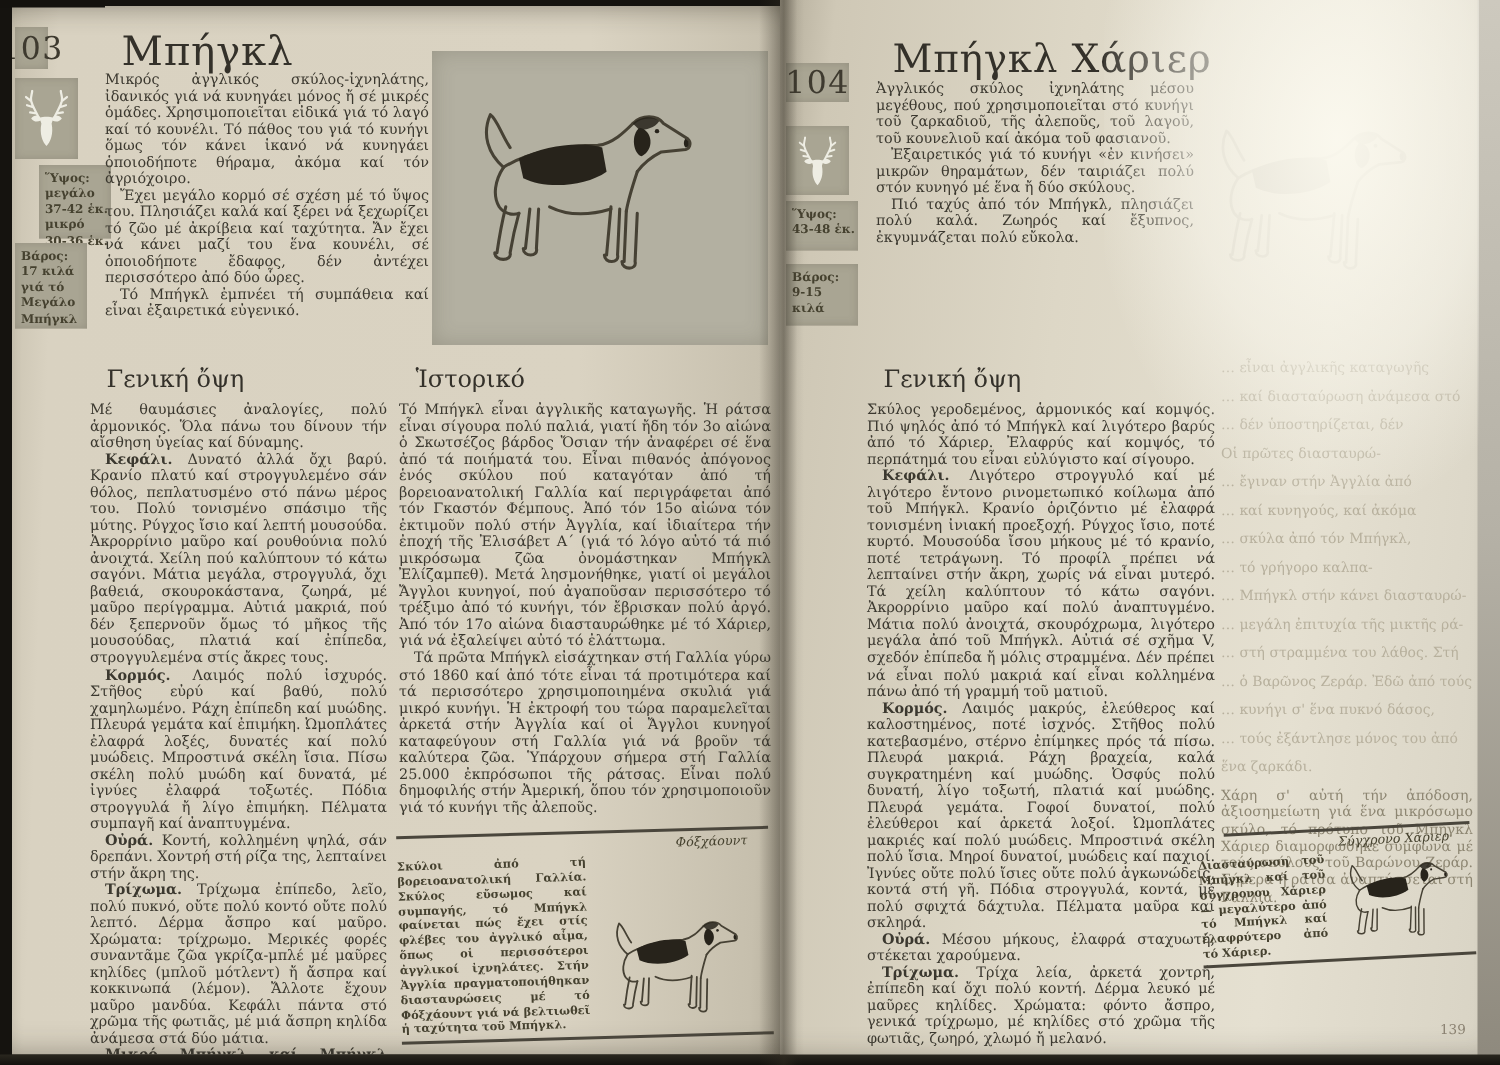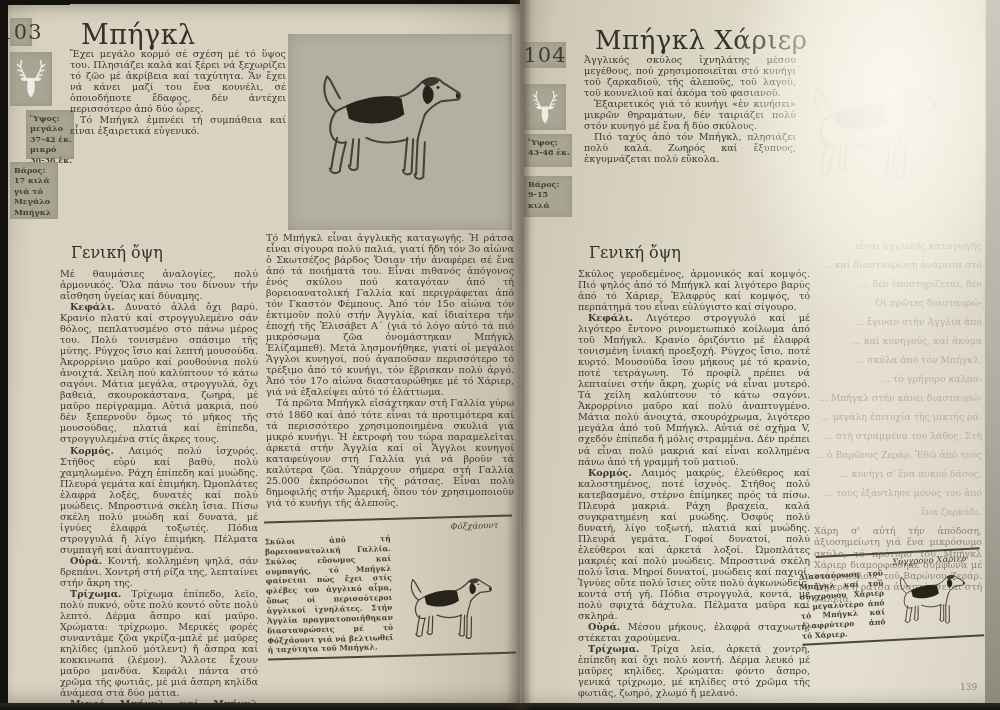--- a/index.html
+++ b/index.html
@@ -48,21 +48,21 @@
   
   .figure{margin-top:10px;}
   .rule{height:2px;background:#4a463c;border:none;margin:0;}
   .fig-label{font-size:8.5px;font-style:italic;text-align:right;padding:3px 14px 1px 0;color:#46422f;}
   .fig-row{display:flex;gap:8px;align-items:flex-end;}
   .fig-caption{font-size:7.6px;font-weight:bold;line-height:1.3;text-align:justify;color:#45412f;}
   .rot-l{transform:rotate(-1.6deg);}
   .rot-r{transform:rotate(-3deg);}
 
   
-  .faded-col{filter:blur(.4px);text-align:right;}
+  .faded-col{filter:blur(.4px);}
   .faded-line{font-size:9.3px;line-height:19px;color:#b7b09d;white-space:nowrap;overflow:hidden;}
   .semi-visible{font-size:9.4px;line-height:1.2;color:#8d8672;text-align:justify;margin-top:4px;}
 
   .pagenum{font-size:9px;color:#8a8171;}
   .faint-dog{opacity:.12;}
   svg.hound{display:block;}
 </style>
 </head>
 <body>
 
@@ -109,20 +109,21 @@
         </svg>
     </div>
 
     <div class="sidebox infobox abs" style="left:2px;top:106px;width:42px;height:44px;margin-left:16px;">Ὕψος: μεγάλο 37-42 ἑκ. μικρό 30-36 ἑκ.</div>
 
     <div class="sidebox infobox abs" style="left:2px;top:158px;width:42px;height:52px;">Βάρος: 17 κιλά γιά τό Μεγάλο Μπήγκλ</div>
 
     <h1 class="abs" style="left:62px;top:4px;">Μπήγκλ</h1>
 
     <div class="bodytext abs" style="left:62px;top:44px;width:216px;">
+      <p>Μικρός ἀγγλικός σκύλος-ἰχνηλάτης, ἰδανικός γιά νά κυνηγάει μόνος ἤ σέ μικρές ὁμάδες. Χρησιμοποιεῖται εἰδικά γιά τό λαγό καί τό κουνέλι. Τό πάθος του γιά τό κυνήγι ὅμως τόν κάνει ἱκανό νά κυνηγάει ὁποιοδήποτε θήραμα, ἀκόμα καί τόν ἀγριόχοιρο.</p>
       <p>Ἔχει μεγάλο κορμό σέ σχέση μέ τό ὕψος του. Πλησιάζει καλά καί ξέρει νά ξεχωρίζει τό ζῶο μέ ἀκρίβεια καί ταχύτητα. Ἄν ἔχει νά κάνει μαζί του ἕνα κουνέλι, σέ ὁποιοδήποτε ἔδαφος, δέν ἀντέχει περισσότερο ἀπό δύο ὧρες.</p>
       <p>Τό Μπήγκλ ἐμπνέει τή συμπάθεια καί εἶναι ἐξαιρετικά εὐγενικό.</p>
     </div>
 
     <div class="art-panel" style="left:280px;top:30px;width:224px;height:196px;">
       <svg class="hound" width="190" height="132" viewBox="0 0 130 90">
           <use href="#hound"></use>
         </svg>
     </div>
 
@@ -132,20 +133,21 @@
         <p>Μέ θαυμάσιες ἀναλογίες, πολύ ἁρμονικός. Ὅλα πάνω του δίνουν τήν αἴσθηση ὑγείας καί δύναμης.</p>
         <p><b class="lead">Κεφάλι.</b> <span>Δυνατό ἀλλά ὄχι βαρύ. Κρανίο πλατύ καί στρογγυλεμένο σάν θόλος, πεπλατυσμένο στό πάνω μέρος του. Πολύ τονισμένο σπάσιμο τῆς μύτης. Ρύγχος ἴσιο καί λεπτή μουσούδα. Ἀκρορρίνιο μαῦρο καί ρουθούνια πολύ ἀνοιχτά. Χείλη πού καλύπτουν τό κάτω σαγόνι. Μάτια μεγάλα, στρογγυλά, ὄχι βαθειά, σκουροκάστανα, ζωηρά, μέ μαῦρο περίγραμμα. Αὐτιά μακριά, πού δέν ξεπερνοῦν ὅμως τό μῆκος τῆς μουσούδας, πλατιά καί ἐπίπεδα, στρογγυλεμένα στίς ἄκρες τους.</span></p>
         <p><b class="lead">Κορμός.</b> <span>Λαιμός πολύ ἰσχυρός. Στῆθος εὐρύ καί βαθύ, πολύ χαμηλωμένο. Ράχη ἐπίπεδη καί μυώδης. Πλευρά γεμάτα καί ἐπιμήκη. Ὠμοπλάτες ἐλαφρά λοξές, δυνατές καί πολύ μυώδεις. Μπροστινά σκέλη ἴσια. Πίσω σκέλη πολύ μυώδη καί δυνατά, μέ ἰγνύες ἐλαφρά τοξωτές. Πόδια στρογγυλά ἤ λίγο ἐπιμήκη. Πέλματα συμπαγῆ καί ἀναπτυγμένα.</span></p>
         <p><b class="lead">Οὐρά.</b> <span>Κοντή, κολλημένη ψηλά, σάν δρεπάνι. Χοντρή στή ρίζα της, λεπταίνει στήν ἄκρη της.</span></p>
         <p><b class="lead">Τρίχωμα.</b> <span>Τρίχωμα ἐπίπεδο, λεῖο, πολύ πυκνό, οὔτε πολύ κοντό οὔτε πολύ λεπτό. Δέρμα ἄσπρο καί μαῦρο. Χρώματα: τρίχρωμο. Μερικές φορές συναντᾶμε ζῶα γκρίζα-μπλέ μέ μαῦρες κηλίδες (μπλοῦ μότλεντ) ἤ ἄσπρα καί κοκκινωπά (λέμον). Ἄλλοτε ἔχουν μαῦρο μανδύα. Κεφάλι πάντα στό χρῶμα τῆς φωτιᾶς, μέ μιά ἄσπρη κηλίδα ἀνάμεσα στά δύο μάτια.</span></p>
         <p><b class="lead">Μικρό Μπήγκλ καί Μπήγκλ Ἐλίζαμπεθ.</b> <span>Ἴδιο πρότυπο μέ τό προηγούμενο. Πιό ἐλαφριά ἀπό τό Μεγάλο Μπήγκλ. Χρησιμοποιοῦνται κυρίως γιά τόν λαγό. Ὑπάρχει στήν Ἀγγλία μιά ποικιλία Μπήγκλ μέ σκληρό τρίχωμα.</span></p>
       </div>
     </div>
 
     <div class="abs" style="left:258px;top:228px;width:248px;">
+      <h2>Ἱστορικό</h2>
       <div class="bodytext">
         <p>Τό Μπήγκλ εἶναι ἀγγλικῆς καταγωγῆς. Ἡ ράτσα εἶναι σίγουρα πολύ παλιά, γιατί ἤδη τόν 3ο αἰώνα ὁ Σκωτσέζος βάρδος Ὄσιαν τήν ἀναφέρει σέ ἕνα ἀπό τά ποιήματά του. Εἶναι πιθανός ἀπόγονος ἑνός σκύλου πού καταγόταν ἀπό τή βορειοανατολική Γαλλία καί περιγράφεται ἀπό τόν Γκαστόν Φέμπους. Ἀπό τόν 15ο αἰώνα τόν ἐκτιμοῦν πολύ στήν Ἀγγλία, καί ἰδιαίτερα τήν ἐποχή τῆς Ἐλισάβετ Α΄ (γιά τό λόγο αὐτό τά πιό μικρόσωμα ζῶα ὀνομάστηκαν Μπήγκλ Ἐλίζαμπεθ). Μετά λησμονήθηκε, γιατί οἱ μεγάλοι Ἄγγλοι κυνηγοί, πού ἀγαποῦσαν περισσότερο τό τρέξιμο ἀπό τό κυνήγι, τόν ἔβρισκαν πολύ ἀργό. Ἀπό τόν 17ο αἰώνα διασταυρώθηκε μέ τό Χάριερ, γιά νά ἐξαλείψει αὐτό τό ἐλάττωμα.</p>
         <p>Τά πρῶτα Μπήγκλ εἰσάχτηκαν στή Γαλλία γύρω στό 1860 καί ἀπό τότε εἶναι τά προτιμότερα καί τά περισσότερο χρησιμοποιημένα σκυλιά γιά μικρό κυνήγι. Ἡ ἐκτροφή του τώρα παραμελεῖται ἀρκετά στήν Ἀγγλία καί οἱ Ἄγγλοι κυνηγοί καταφεύγουν στή Γαλλία γιά νά βροῦν τά καλύτερα ζῶα. Ὑπάρχουν σήμερα στή Γαλλία 25.000 ἐκπρόσωποι τῆς ράτσας. Εἶναι πολύ δημοφιλής στήν Ἀμερική, ὅπου τόν χρησιμοποιοῦν γιά τό κυνήγι τῆς ἀλεποῦς.</p>
       </div>
       <div class="figure rot-l">
         <div class="rule"></div>
         <div class="fig-label">Φόξχάουντ</div>
         <div class="fig-row">
           <div class="fig-caption" style="width:126px;">Σκύλοι ἀπό τή βορειοανατολική Γαλλία. Σκύλος εὔσωμος καί συμπαγής, τό Μπήγκλ φαίνεται πώς ἔχει στίς φλέβες του ἀγγλικό αἷμα, ὅπως οἱ περισσότεροι ἀγγλικοί ἰχνηλάτες. Στήν Ἀγγλία πραγματοποιήθηκαν διασταυρώσεις μέ τό Φόξχάουντ γιά νά βελτιωθεῖ ἡ ταχύτητα τοῦ Μπήγκλ.</div>
           <svg class="hound" width="112" height="78" viewBox="0 0 130 90">

